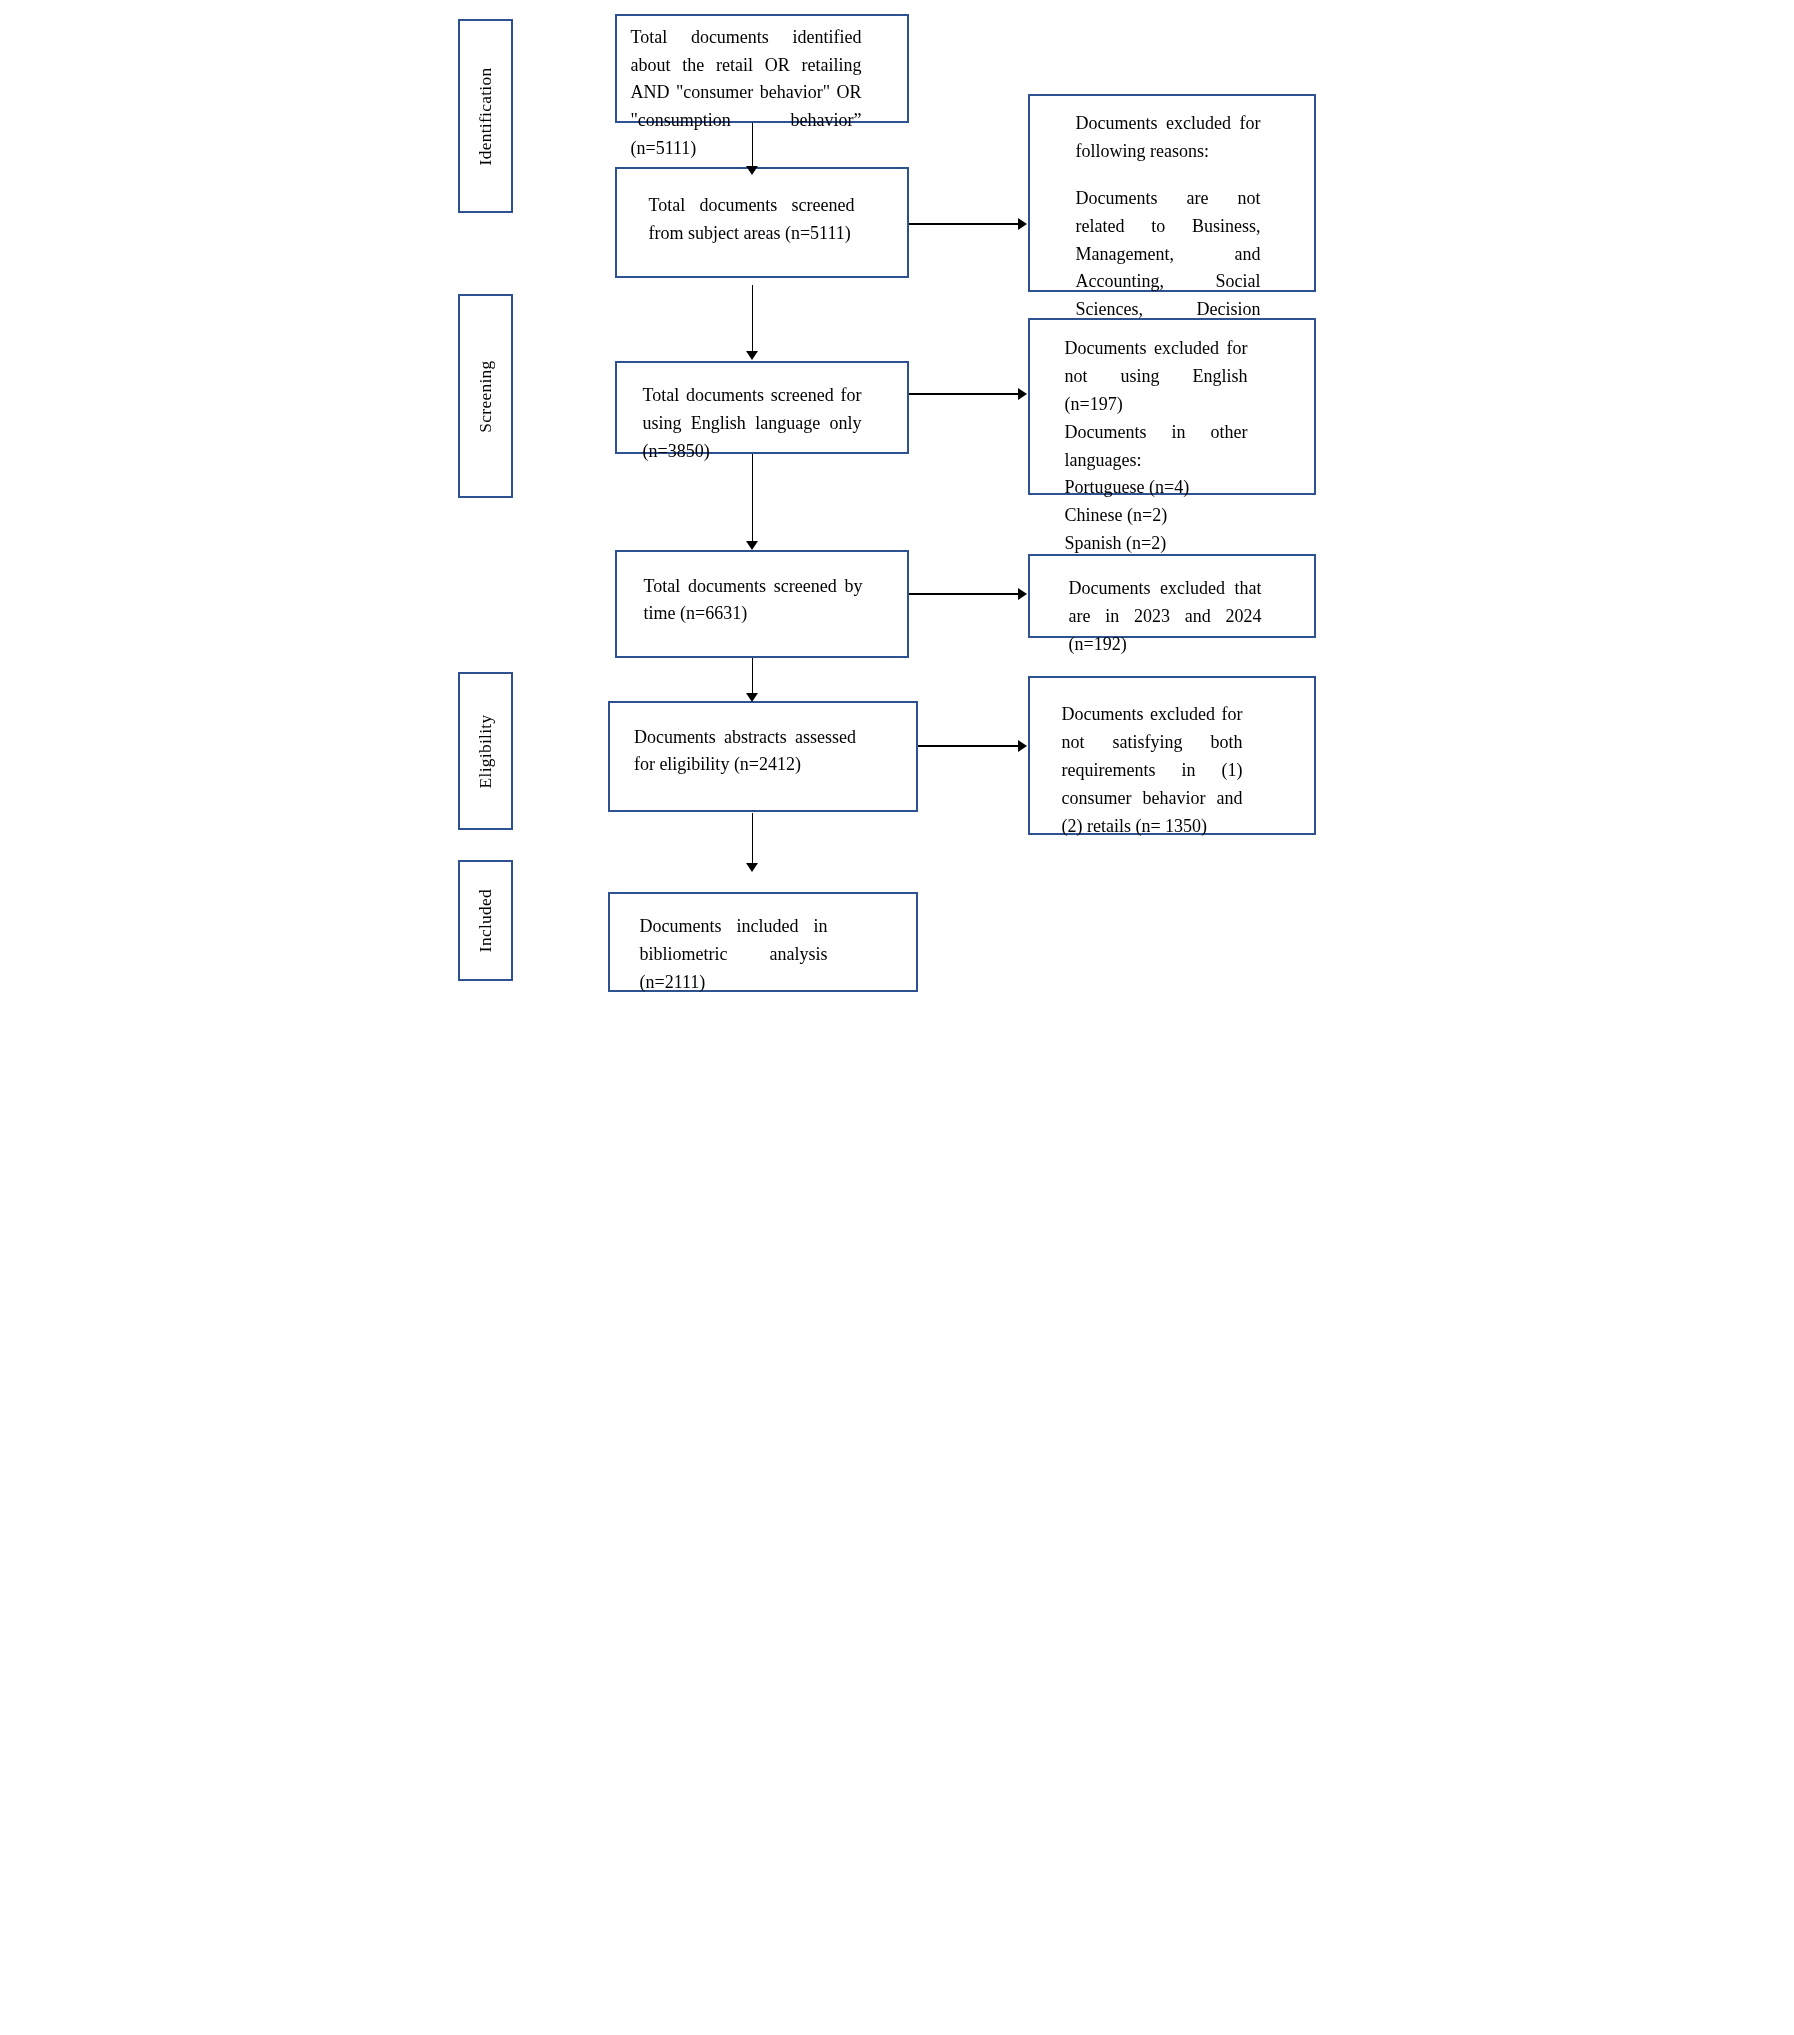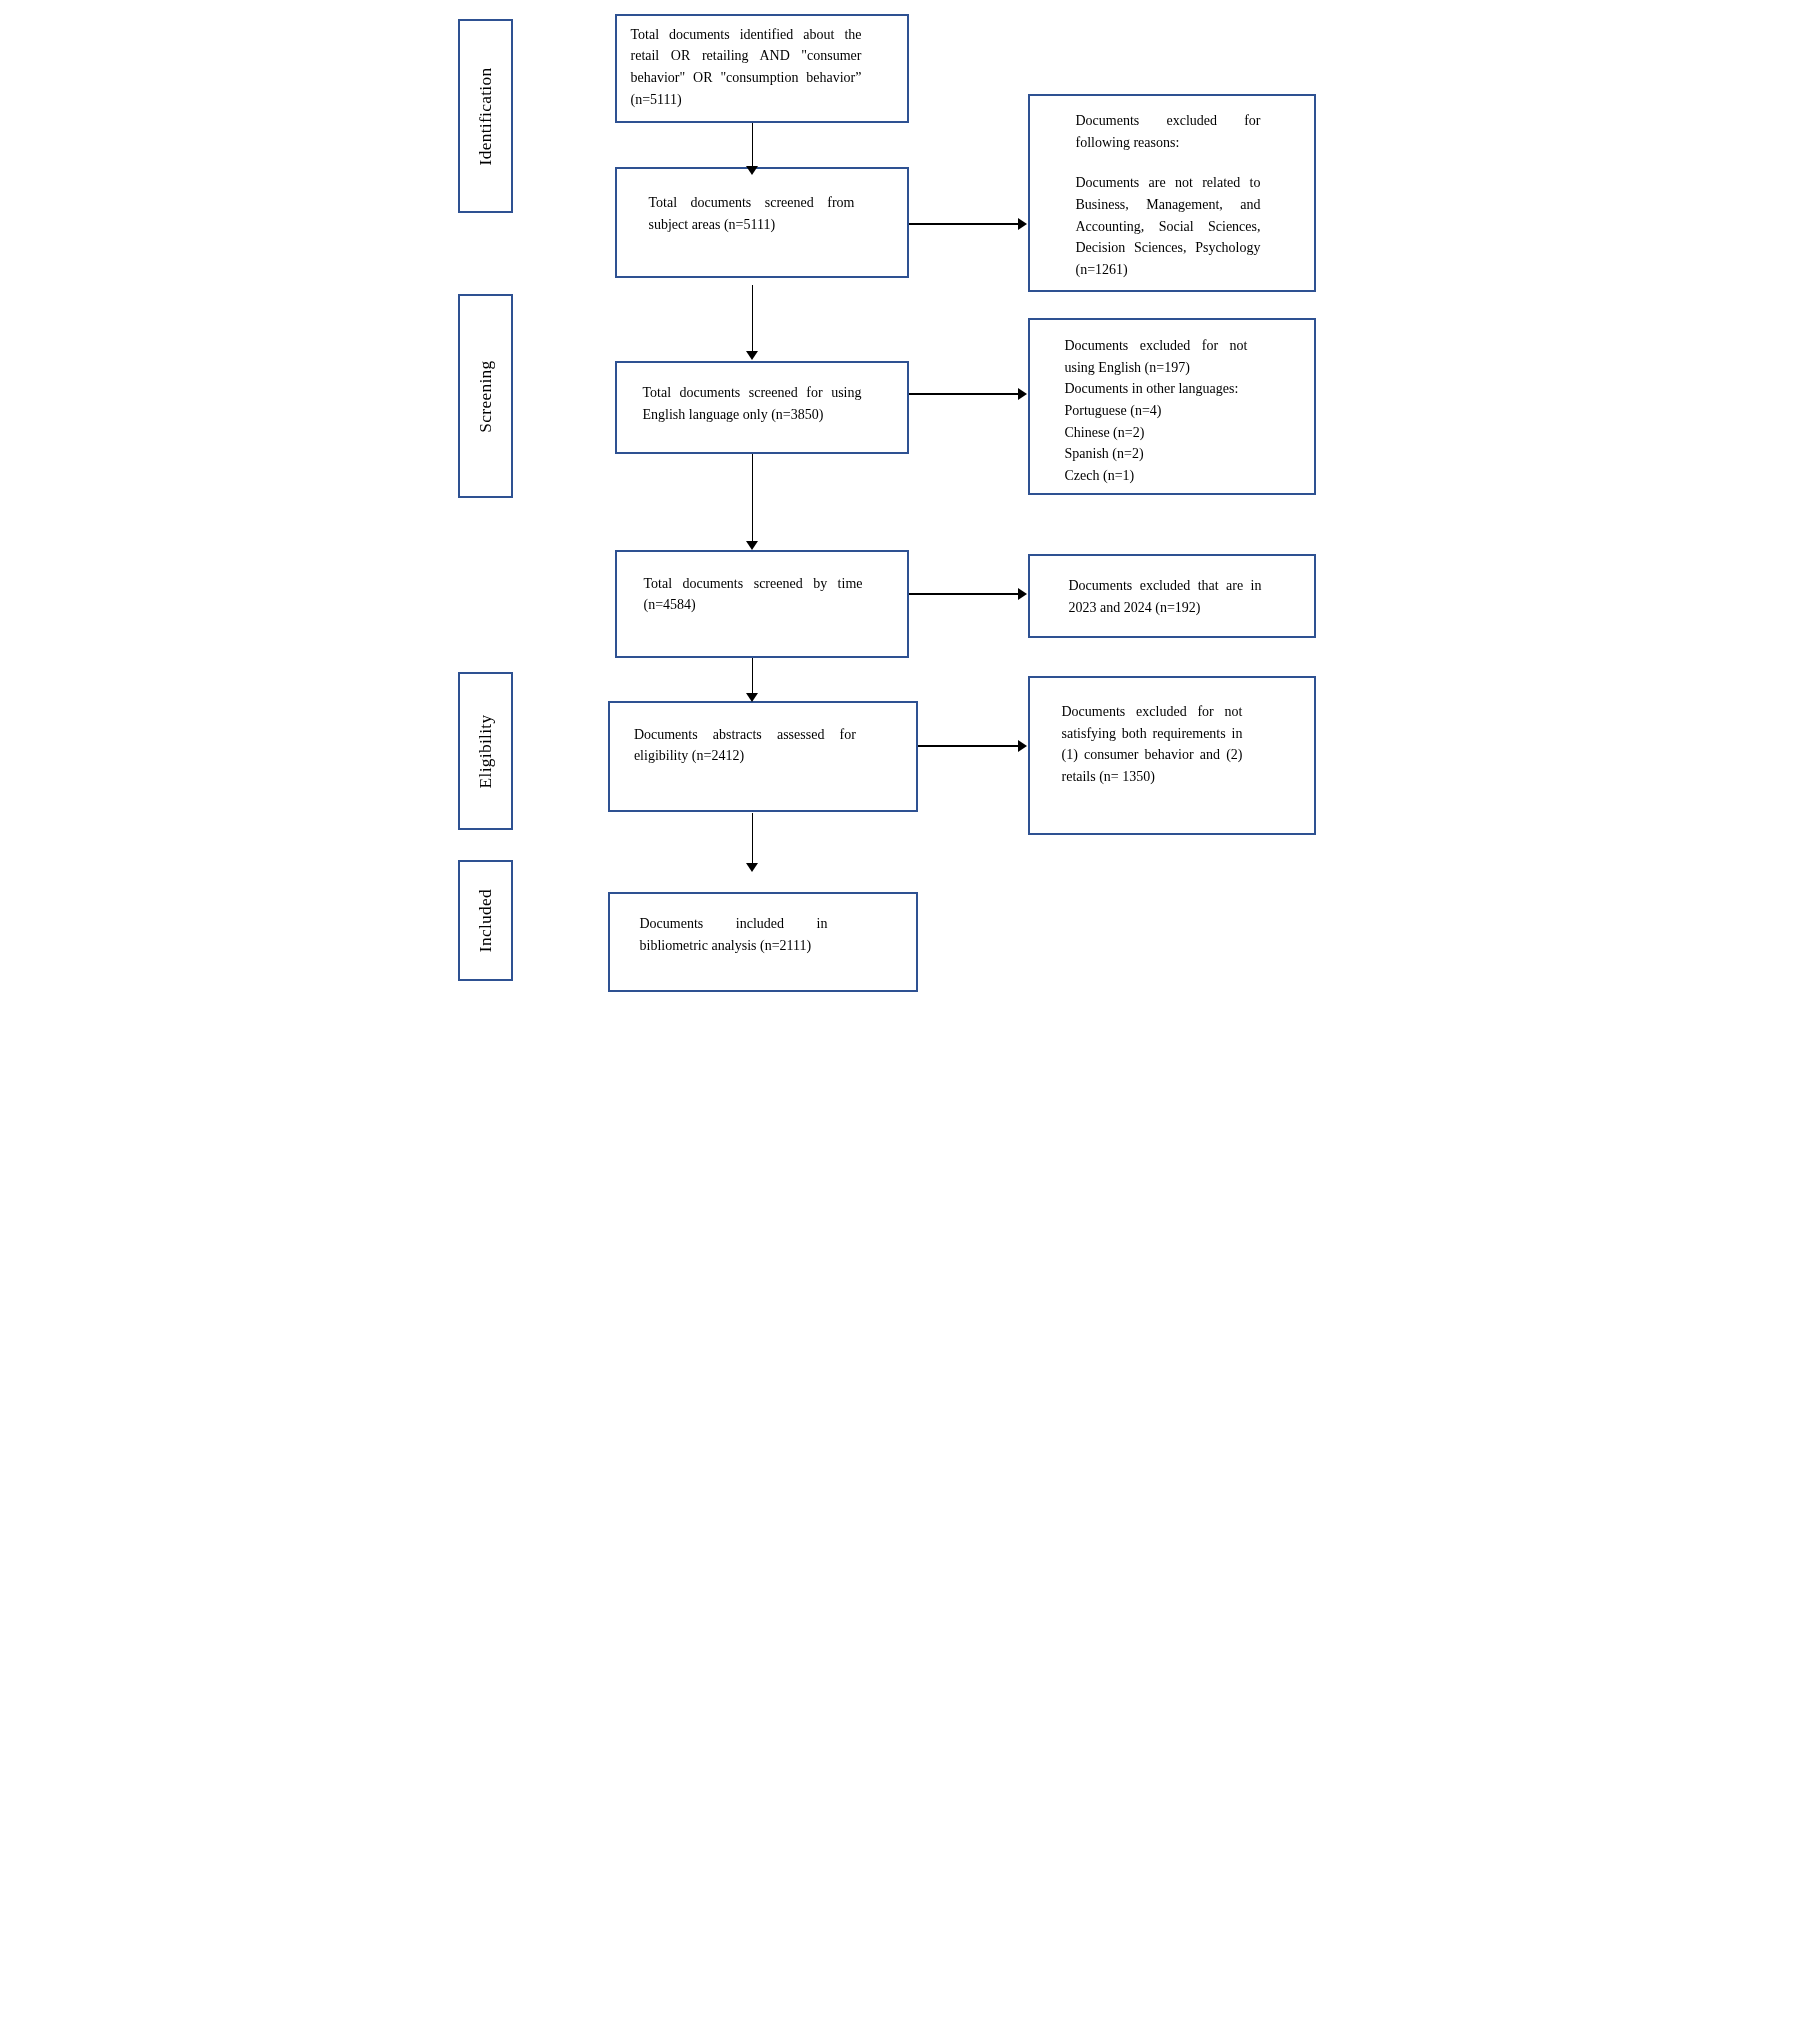--- a/index.html
+++ b/index.html
@@ -32,21 +32,21 @@
     justify-content: center;
   }
   .stage .stage-label {
     transform: rotate(-90deg);
     white-space: nowrap;
     font-size: 17.4px;
     letter-spacing: 0.3px;
   }
   
   .txt {
-    font-size: 14px;
+    font-size: 18px;
     line-height: 1.55;
     text-align: justify;
   }
   .txt p { margin: 0; }
   .txt p + p { margin-top: 19px; }
   
   .varrow {
     position: absolute;
     width: 1.9px;
     background: #000000;
@@ -101,21 +101,21 @@
 
   <div class="box" style="left:166px;top:167px;width:294px;height:111px;">
     <div class="txt" style="width:206px;margin:23px 0 0 32px;">Total documents screened from subject areas (n=5111)</div>
   </div>
 
   <div class="box" style="left:166px;top:361px;width:294px;height:93px;">
     <div class="txt" style="width:219px;margin:19px 0 0 26px;">Total documents screened for using English language only (n=3850)</div>
   </div>
 
   <div class="box" style="left:166px;top:550px;width:294px;height:108px;">
-    <div class="txt" style="width:219px;margin:20.6px 0 0 27px;">Total documents screened by time (n=4584)</div>
+    <div class="txt" style="width:219px;margin:20.6px 0 0 27px;">Total documents screened by time (n=6631)</div>
   </div>
 
   <div class="box" style="left:159px;top:701px;width:310px;height:111px;">
     <div class="txt" style="width:222px;margin:20.6px 0 0 24.4px;">Documents abstracts assessed for eligibility (n=2412)</div>
   </div>
 
   <div class="box" style="left:159px;top:872px;width:310px;height:100px;margin-top:20px;">
     <div class="txt" style="width:188px;margin:19px 0 0 30px;">Documents included in bibliometric analysis (n=2111)</div>
   </div>
 

